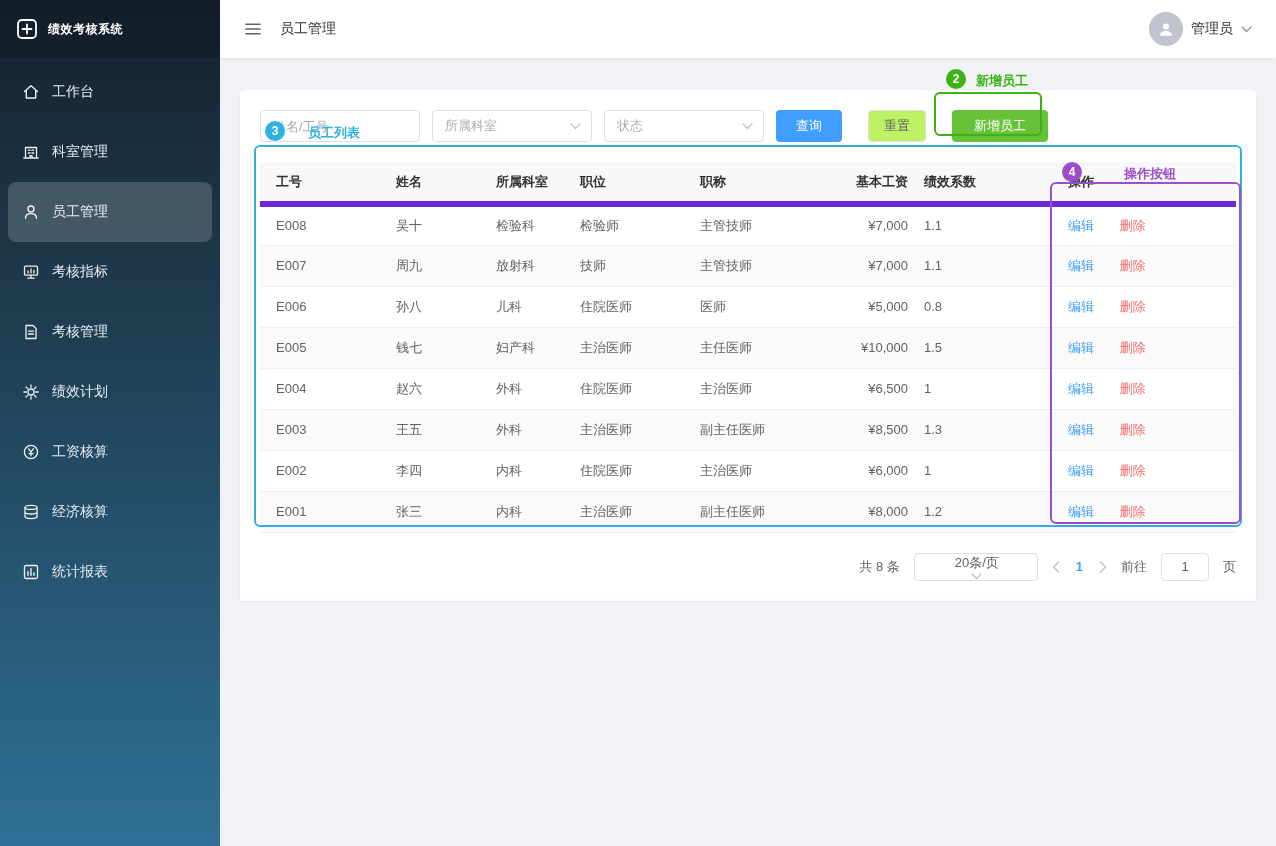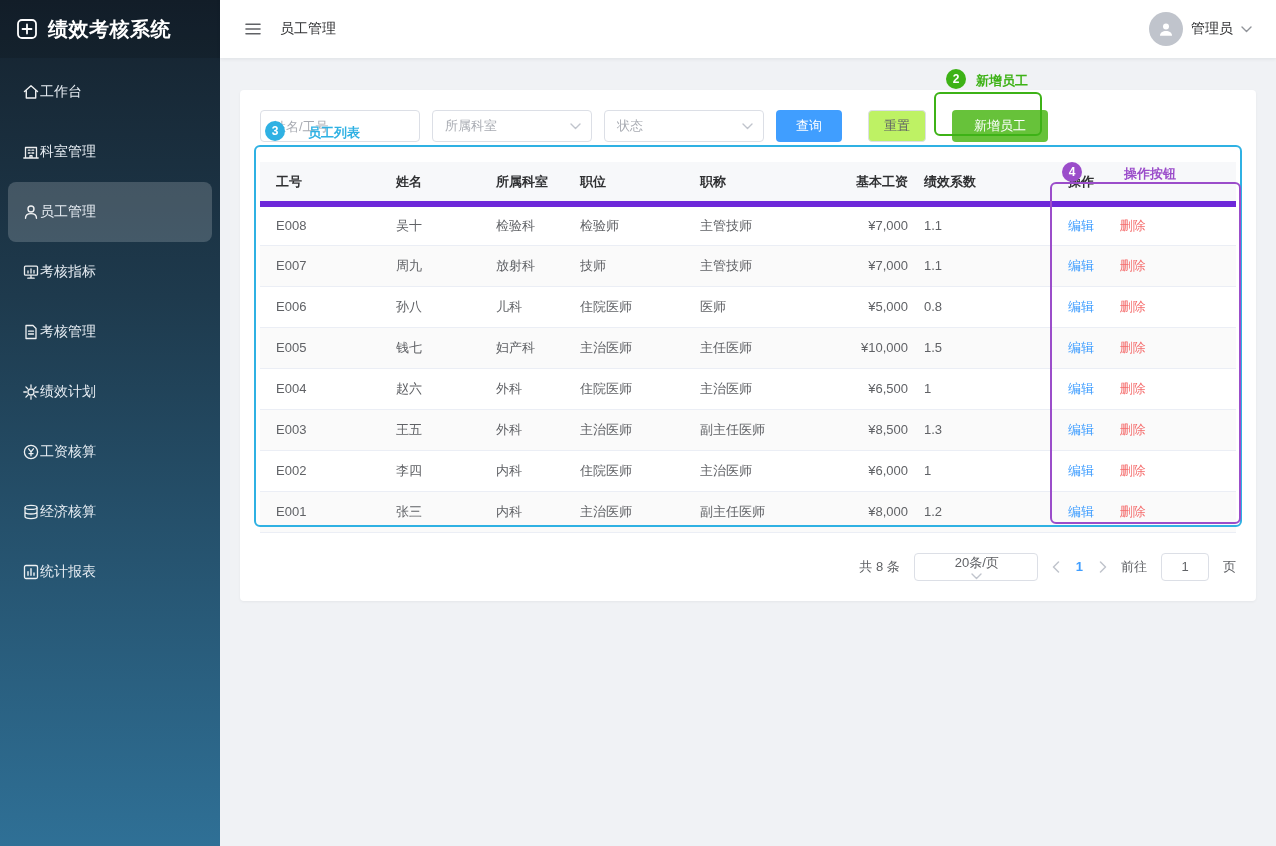--- a/index.html
+++ b/index.html
@@ -4,23 +4,23 @@
 <style>
   * { margin: 0; padding: 0; box-sizing: border-box; }
   html, body { width: 1276px; height: 846px; overflow: hidden; }
   body { font-family: "Liberation Sans", "DejaVu Sans", sans-serif; background: #f0f2f5; position: relative; }
 
   .app { display: flex; width: 1276px; height: 846px; }
 
   
   .sidebar { width: 220px; flex-shrink: 0; background: linear-gradient(180deg, #15222e 0%, #1e3a4d 35%, #2f7096 100%); color: #fff; }
   .logo { height: 58px; display: flex; align-items: center; gap: 10px; padding: 0 16px; background: rgba(0,0,0,0.12); }
-  .logo-text { font-size: 20px; font-weight: bold; letter-spacing: 0.5px; }
+  .logo-text { font-size: 12px; font-weight: bold; letter-spacing: 0.5px; }
   .nav { padding-top: 4px; }
-  .nav-item { height: 60px; display: flex; align-items: center; margin: 0 8px; padding: 0 14px; font-size: 14px; color: #e6ecf2; border-radius: 8px; cursor: pointer; }
+  .nav-item { height: 60px; display: flex; align-items: center; gap: 12px; margin: 0 8px; padding: 0 14px; font-size: 14px; color: #e6ecf2; border-radius: 8px; cursor: pointer; }
   .nav-item.active { background: rgba(255,255,255,0.18); }
   .nav-item svg { flex-shrink: 0; opacity: 0.92; }
 
   
   .main { flex: 1; display: flex; flex-direction: column; min-width: 0; }
   .topbar { height: 58px; background: #fff; display: flex; align-items: center; justify-content: space-between; padding: 0 24px; box-shadow: 0 1px 4px rgba(0,21,41,0.08); position: relative; z-index: 5; }
   .topbar-left { display: flex; align-items: center; gap: 18px; }
   .breadcrumb { font-size: 14px; color: #303133; }
   .topbar-right { display: flex; align-items: center; gap: 8px; }
   .avatar { width: 34px; height: 34px; border-radius: 50%; background: #c0c4cc; display: flex; align-items: center; justify-content: center; }

